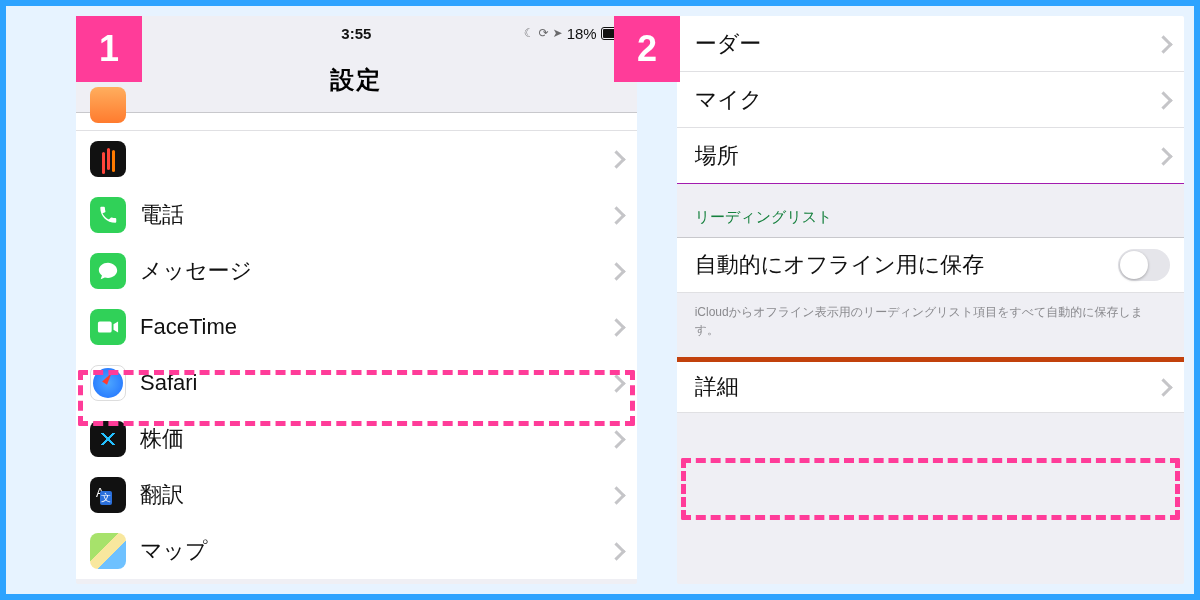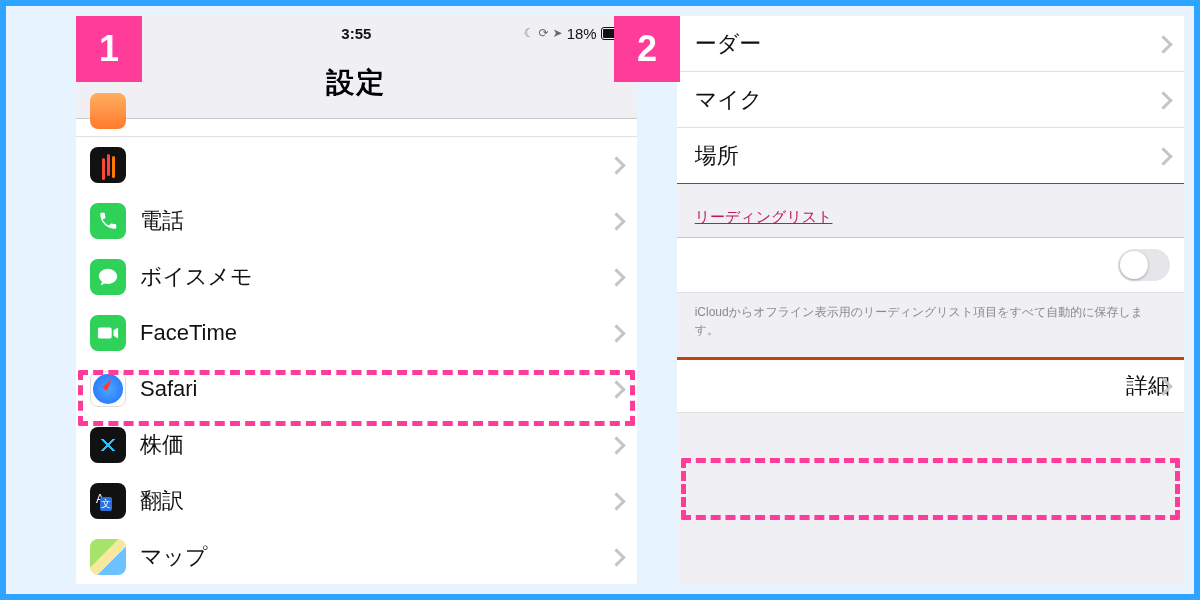--- a/index.html
+++ b/index.html
@@ -55,21 +55,21 @@
   .statusbar .center{ position: absolute; left:50%; transform:translateX(-50%); font-weight:600;}
   .statusbar .right { position: absolute; right: 10px; display:flex; align-items:center; gap:4px;}
   .wifi-ic{font-size:14px;}
   .moon-sm{font-size:12px;opacity:.6;}
   .nav-header {
     background: #efeff4;
     text-align: center;
     padding: 14px 0 16px 0;
     border-bottom: 1px solid #c8c8cc;
   }
-  .nav-title { font-size: 28px; font-weight: 700; letter-spacing: 2px; color:#000; }
+  .nav-title { font-size: 24px; font-weight: 700; letter-spacing: 2px; color:#000; }
   .cell {
     background: #fff;
     height: 56px;
     display: flex;
     align-items: center;
     padding: 0 14px 0 14px;
     border-bottom: 1px solid #e0e0e3;
     position: relative;
   }
   .cell.short-divider::after{
@@ -129,21 +129,21 @@
   
   .pink-dash {
     position: absolute;
     border: 5px dashed #ff3c99;
     border-radius: 2px;
     pointer-events: none;
     z-index: 15;
   }
 
   
-  .section-header { font-size: 15px; color:#be185d; padding: 24px 18px 10px 18px; text-decoration: underline; }
+  .section-header { font-size: 15px; color:#15803d; padding: 24px 18px 10px 18px; }
   .section-footer { font-size: 12px; color:#8a8a8e; padding: 10px 18px 18px 18px; line-height:1.5;}
   .cell.nolr { padding-left: 18px; }
   .cell .toggle {
     position:absolute; right:14px;
     width:52px;height:32px;border-radius:16px;background:#e5e5ea;
   }
   .cell .toggle::after{
     content:"";position:absolute;left:2px;top:2px;width:28px;height:28px;
     background:#fff;border-radius:50%;box-shadow:0 1px 3px rgba(0,0,0,.3);
   }
@@ -202,21 +202,21 @@
     </div>
     <span class="label">電話</span>
     <span class="chevron chev"></span>
   </div>
   <div class="cell short-divider">
     <div class="app-icon ic-message">
       <svg viewBox="0 0 24 24">
           <path d="M12 3C6.5 3 2 6.6 2 11c0 2.4 1.3 4.5 3.4 6L4 21l4.6-2c1.1.3 2.2.5 3.4.5 5.5 0 10-3.6 10-8S17.5 3 12 3z"></path>
         </svg>
     </div>
-    <span class="label">ボイスメモ</span>
+    <span class="label">メッセージ</span>
     <span class="chevron chev"></span>
   </div>
   <div class="cell short-divider">
     <div class="app-icon ic-facetime">
       <svg viewBox="0 0 24 24">
           <path d="M3 6h11a2 2 0 012 2v8a2 2 0 01-2 2H3a2 2 0 01-2-2V8a2 2 0 012-2zm15 3l5-3v12l-5-3z"></path>
         </svg>
     </div>
     <span class="label">FaceTime</span>
     <span class="chevron chev"></span>
@@ -256,23 +256,24 @@
     <span class="label">マイク</span>
     <span class="chevron chev"></span>
   </div>
   <div class="cell nolr" style="border-bottom:1px solid #a21caf;">
     <span class="label">場所</span>
     <span class="chevron chev"></span>
   </div>
 
   <div class="section-header">リーディングリスト</div>
   <div class="cell nolr" style="border-top:1px solid #c8c8cc;">
+    <span class="label">自動的にオフライン用に保存</span>
     <span class="toggle"></span>
   </div>
   <div class="section-footer">iCloudからオフライン表示用のリーディングリスト項目をすべて自動的に保存します。</div>
 
-  <div class="cell nolr" id="detailRow" style="border-top:3px solid #c2410c;justify-content:flex-end;">
+  <div class="cell nolr" id="detailRow" style="border-top:5px solid #c2410c;">
     <span class="label">詳細</span>
     <span class="chevron chev"></span>
   </div>
 
   <div class="pink-dash" style="left:4px; right:4px; top:442px; height:62px;"></div>
 </div>
 
 </body></html>

